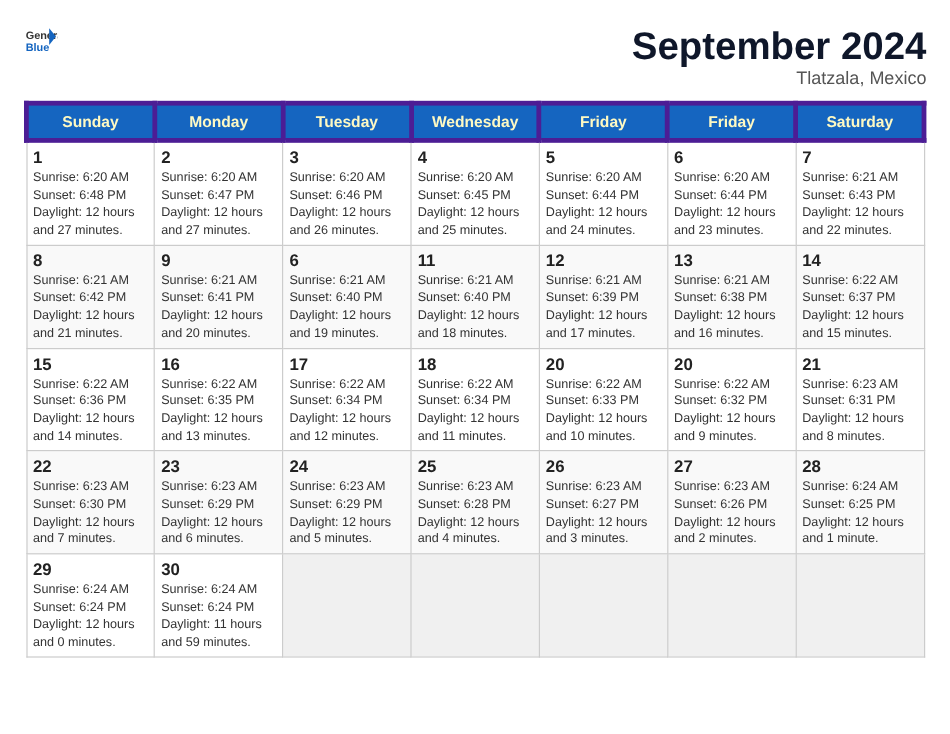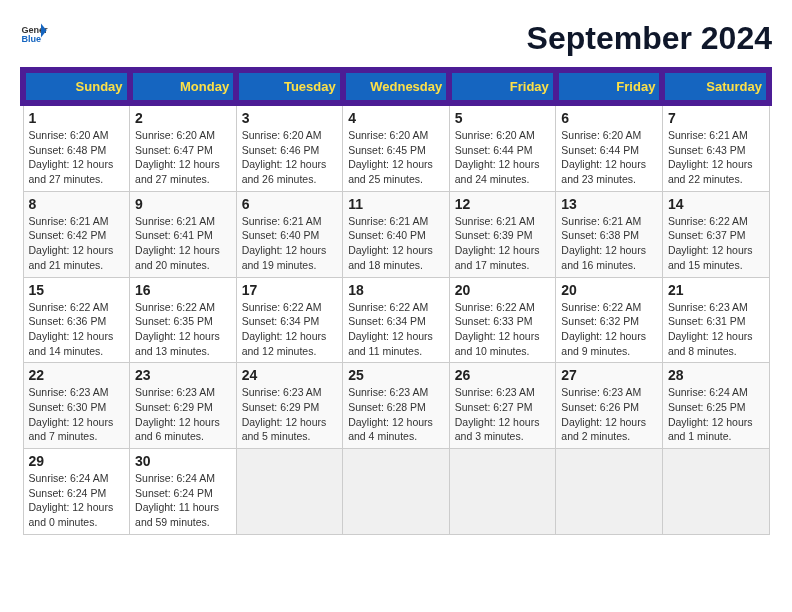--- a/index.html
+++ b/index.html
@@ -37,26 +37,26 @@
       font-size: 15px;
       color: #555;
     }
     table {
       width: 100%;
       border-collapse: collapse;
       font-size: 11px;
     }
     thead tr th {
       background-color: #1565c0;
-      color: #fde047;
+      color: #fef9c3;
       padding: 6px 4px;
-      text-align: right;
+      text-align: center;
       font-size: 13px;
       font-weight: bold;
-      border: 6px solid #4c1d95;
+      border: 4px solid #4c1d95;
     }
     tbody tr td {
       border: 1px solid #ccc;
       padding: 4px 5px;
       vertical-align: top;
       width: calc(100% / 7);
       min-height: 70px;
       background: #fff;
     }
     tbody tr:nth-child(even) td {
@@ -84,20 +84,21 @@
 <div class="header">
   <div class="logo">
     <svg class="logo-icon" viewBox="0 0 40 40" xmlns="http://www.w3.org/2000/svg">
       <text x="2" y="18" font-size="13" font-weight="bold" fill="#333">General</text>
       <text x="2" y="32" font-size="13" font-weight="bold" fill="#1565c0">Blue</text>
       <polygon points="30,5 38,15 30,25" fill="#1565c0"></polygon>
     </svg>
   </div>
   <div class="title-block">
     <div class="month-title">September 2024</div>
+    <div class="subtitle">Tlatzala, Mexico</div>
   </div>
 </div>
 
 <table>
   <thead>
     <tr>
     <th>Sunday</th>
         <th>Monday</th>
         <th>Tuesday</th>
         <th>Wednesday</th>

